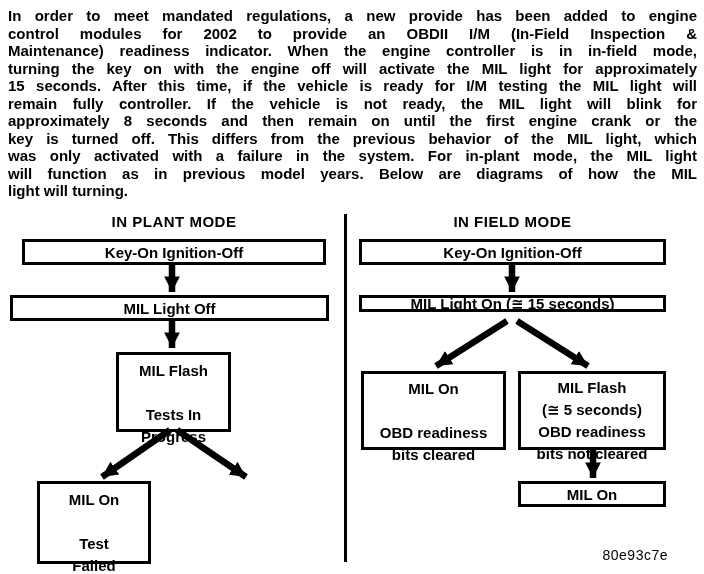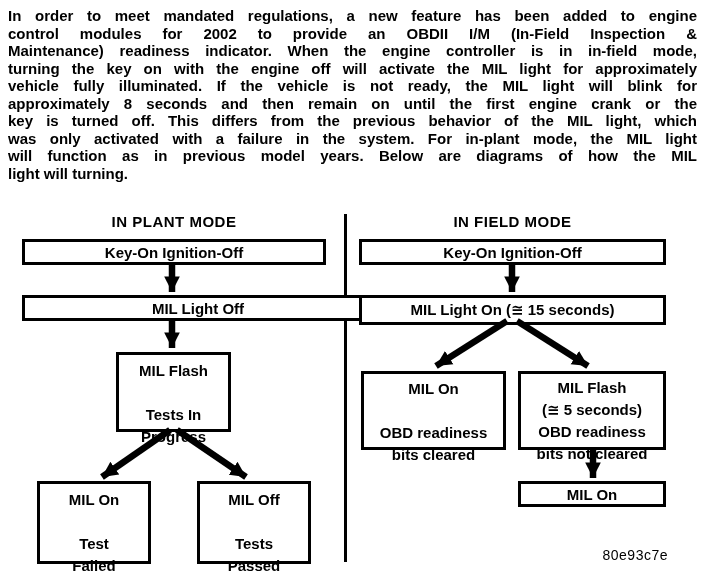--- a/index.html
+++ b/index.html
@@ -49,54 +49,51 @@
     position: absolute; top: 547px; right: 36px;
     font-weight: normal; font-size: 14px; letter-spacing: 0.5px;
   }
 </style>
 </head>
 <body>
 
 <div class="page">
 
   <div class="intro">
-    <div class="jline">In order to meet mandated regulations, a new feature has been added to engine</div>
+    <div class="jline">In order to meet mandated regulations, a new provide has been added to engine</div>
     <div class="jline">control modules for 2002 to provide an OBDII I/M (In-Field Inspection &amp;</div>
     <div class="jline">Maintenance) readiness indicator.  When the engine controller is in in-field mode,</div>
     <div class="jline">turning the key on with the engine off will activate the MIL light for approximately</div>
-    <div class="jline">vehicle fully illuminated.  If the vehicle is not ready, the MIL light will blink for</div>
+    <div class="jline">15 seconds.  After this time, if the vehicle is ready for I/M testing the MIL light will</div>
+    <div class="jline">remain fully controller.  If the vehicle is not ready, the MIL light will blink for</div>
     <div class="jline">approximately 8 seconds and then remain on until the first engine crank or the</div>
     <div class="jline">key is turned off.  This differs from the previous behavior of the MIL light, which</div>
     <div class="jline">was only activated with a failure in the system.  For in-plant mode, the MIL light</div>
     <div class="jline">will function as in previous model years.  Below are diagrams of how the MIL</div>
     <div class="jline last">light will turning.</div>
   </div>
 
   <div class="divider" style="left:344px; top:214px; width:3px; height:348px;"></div>
 
   <div class="dg-title" style="left:22px; width:304px;">IN PLANT MODE</div>
   <div class="dg-title" style="left:359px; width:307px;">IN FIELD MODE</div>
 
   <div class="box box-1l" style="left:22px; top:239px; width:304px; height:26px;">Key-On Ignition-Off</div>
-  <div class="box box-1l" style="left:22px; top:295px; width:352px; height:26px;">MIL Light Off</div>
+  <div class="box box-1l" style="left:10px; top:295px; width:319px; height:26px;">MIL Light Off</div>
   <div class="box box-ml" style="left:116px; top:352px; width:115px; height:80px;">MIL Flash
 
 Tests In
 Progress</div>
   <div class="box box-ml" style="left:37px; top:481px; width:114px; height:83px;">MIL On
 
 Test
 Failed</div>
-  <div class="box box-ml" style="left:197px; top:481px; width:114px; height:83px;">MIL Off
-
-Tests
-Passed</div>
 
   <div class="box box-1l" style="left:359px; top:239px; width:307px; height:26px;">Key-On Ignition-Off</div>
-  <div class="box box-1l" style="left:359px; top:295px; width:307px; height:30px;">MIL Light On (≅ 15 seconds)</div>
+  <div class="box box-1l" style="left:359px; top:295px; width:307px; height:17px;">MIL Light On (≅ 15 seconds)</div>
   <div class="box box-ml" style="left:361px; top:371px; width:145px; height:79px; padding-top:4px;">MIL On
 
 OBD readiness
 bits cleared</div>
   <div class="box box-ml" style="left:518px; top:371px; width:148px; height:79px; padding-top:3px;">MIL Flash
 (≅ 5 seconds)
 OBD readiness
 bits not cleared</div>
   <div class="box box-1l" style="left:518px; top:481px; width:148px; height:26px;">MIL On</div>
 

